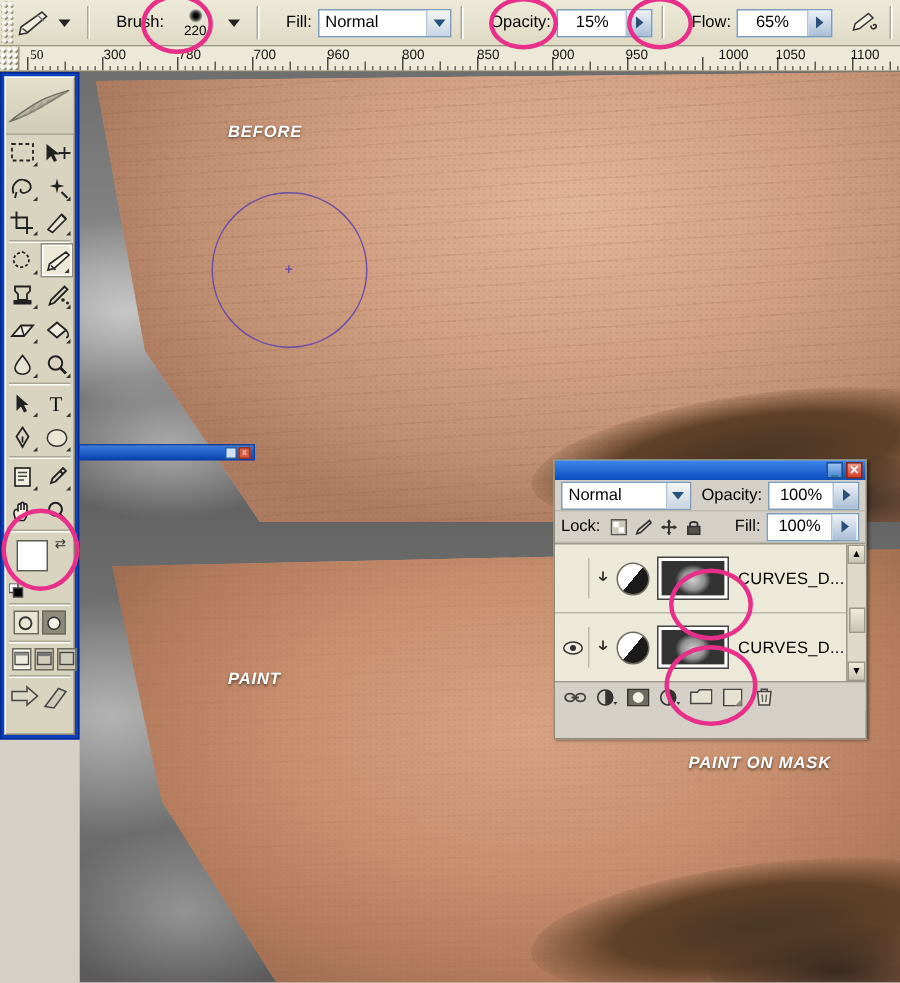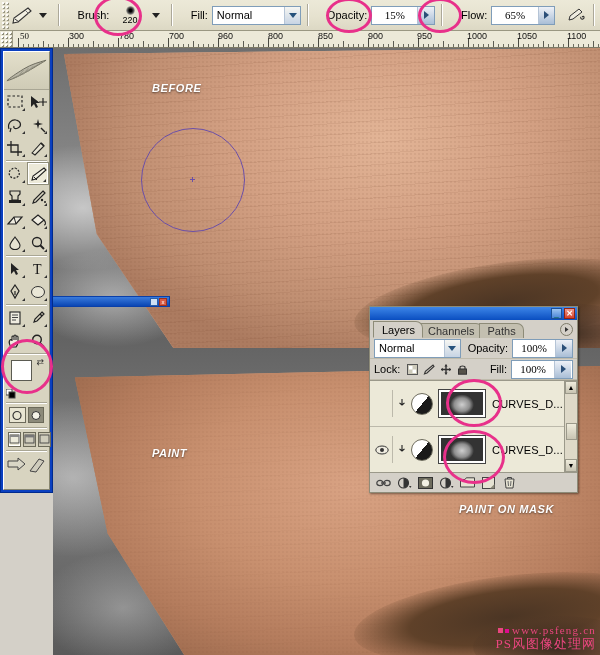--- a/index.html
+++ b/index.html
@@ -28,21 +28,21 @@
      align-items:center; justify-content:center; }
   .brush-dot{ width:9px;height:9px;border-radius:50%;
      background:radial-gradient(circle,#000 20%,#555 48%,rgba(120,120,120,0) 78%); }
   .brush-num{ font-size:9px; line-height:9px; margin-top:1px;}
   .combo{ height:19px; border:1px solid #7f9db9; background:#fff; display:flex;
      align-items:center; font-size:11px; }
   .combo .txt{ padding:0 4px; flex:1;}
   .combo .drop{ width:16px; height:17px; background:linear-gradient(to bottom,#f6f6f2,#c7d4e4);
      border-left:1px solid #b5c4d6; display:flex;align-items:center;justify-content:center;}
   .dropcaret{ width:0;height:0;border-left:4px solid transparent;border-right:4px solid transparent;border-top:5px solid #26527c;}
-  .numbox{ height:19px; border:1px solid #7f9db9; background:#fff; display:flex; align-items:center;font-family:Liberation Serif, serif;}
+  .numbox{ height:19px; border:1px solid #7f9db9; background:#fff; display:flex; align-items:center;}
   .numbox .v{ width:46px; text-align:center; font-size:11px;}
   .numbox .arrow{ width:17px; height:17px; background:linear-gradient(to bottom,#eef1f7,#a9bed6);
      border-left:1px solid #b5c4d6; display:flex;align-items:center;justify-content:center;}
   .rarrow{ width:0;height:0;border-top:4px solid transparent;border-bottom:4px solid transparent;border-left:5px solid #2b4f78;}
 
   
   .ruler{ position:absolute; left:0; top:31px; width:600px; height:17px;
      background:#ece9d8; border-bottom:1px solid #7d7a66; overflow:hidden;}
   .rcorner{ position:absolute;left:0;top:0;width:13px;height:17px;background:#ece9d8;
      border-right:1px solid #9a9782; z-index:3;
@@ -456,36 +456,20 @@
   </div>
 
   <div class="layers">
     <div class="lp-title">
       <div class="tbtns">
         <div class="tbtn">_</div>
         <div class="tbtn close">✕</div>
       </div>
     </div>
 
-    <div class="lp-tabs">
-      <div class="ltab active">
-        <span>Layers</span>
-      </div>
-      <div class="ltab">
-        <span>Channels</span>
-      </div>
-      <div class="ltab">
-        <span>Paths</span>
-      </div>
-      <div class="lp-menu">
-        <svg width="7" height="7">
-            <path d="M2 1 L5.5 3.5 L2 6 Z" fill="#333"></path>
-          </svg>
-      </div>
-    </div>
 
     <div class="lp-row">
       <div class="combo" style="width:98px;">
         <div class="txt">Normal</div>
         <div class="drop">
             <i class="dropcaret"></i>
           </div>
       </div>
       <span style="margin-left:3px;">Opacity:</span>
       <div class="numbox" style="width:62px;">
@@ -800,33 +784,27 @@
     <div id="ruler-labels">
         <div class="rlabel" style="left: 18px; font-family: Liberation Serif, serif;">50</div>
         <div class="rlabel" style="left: 67px;">300</div>
         <div class="rlabel" style="left: 117px;">780</div>
         <div class="rlabel" style="left: 167px;">700</div>
         <div class="rlabel" style="left: 216px;">960</div>
         <div class="rlabel" style="left: 266px;">800</div>
         <div class="rlabel" style="left: 316px;">850</div>
         <div class="rlabel" style="left: 366px;">900</div>
         <div class="rlabel" style="left: 415px;">950</div>
-        <div class="rlabel" style="left: 465px;">1000</div>
+        <div class="rlabel" style="left: 477px;">1000</div>
         <div class="rlabel" style="left: 515px;">1050</div>
         <div class="rlabel" style="left: 565px;">1100</div>
       </div>
   </div>
 
   <div class="hl-circle" style="left:94px; top:-4px; width:48px; height:40px;"></div>
   <div class="hl-circle" style="left:326px; top:-2px; width:46px; height:35px;"></div>
   <div class="hl-circle" style="left:418px; top:-2px; width:44px; height:35px;"></div>
   <div class="hl-circle" style="left:1px; top:339px; width:52px; height:55px;"></div>
   <div class="hl-circle" style="left:446px; top:379px; width:56px; height:48px;"></div>
   <div class="hl-circle" style="left:443px; top:430px; width:62px; height:54px;"></div>
 
-  <div class="wm">
-    <div class="wm1">
-      <i class="wm-sq"></i><i class="wm-sq2"></i><span>www.psfeng.cn</span>
-    </div>
-    <div class="wm2">PS风图像处理网</div>
-  </div>
 
 </div>
 
 </body></html>

